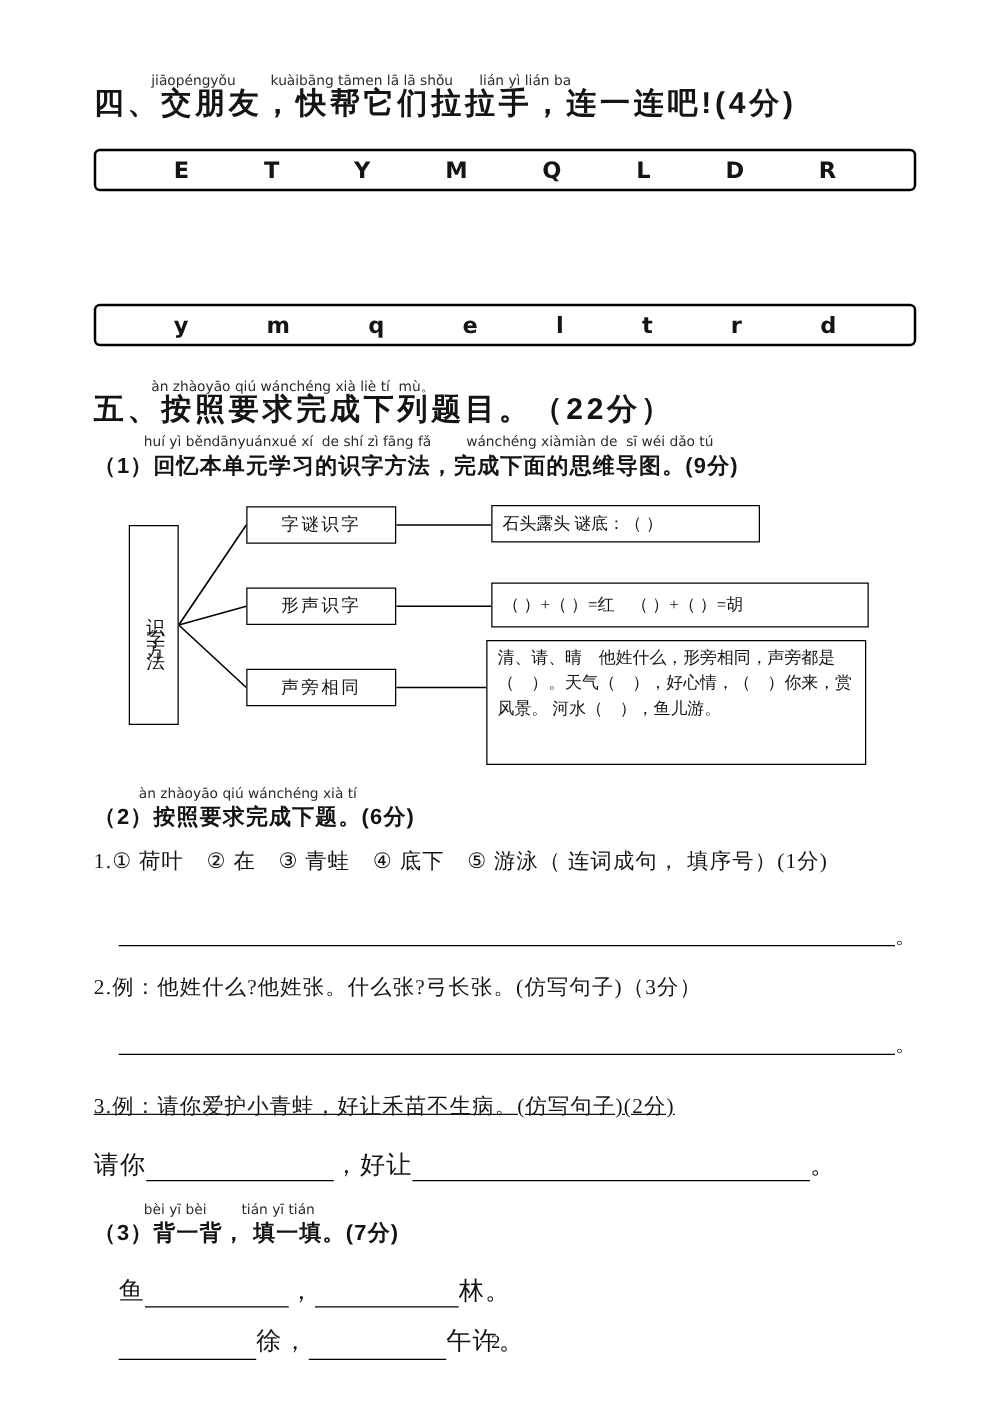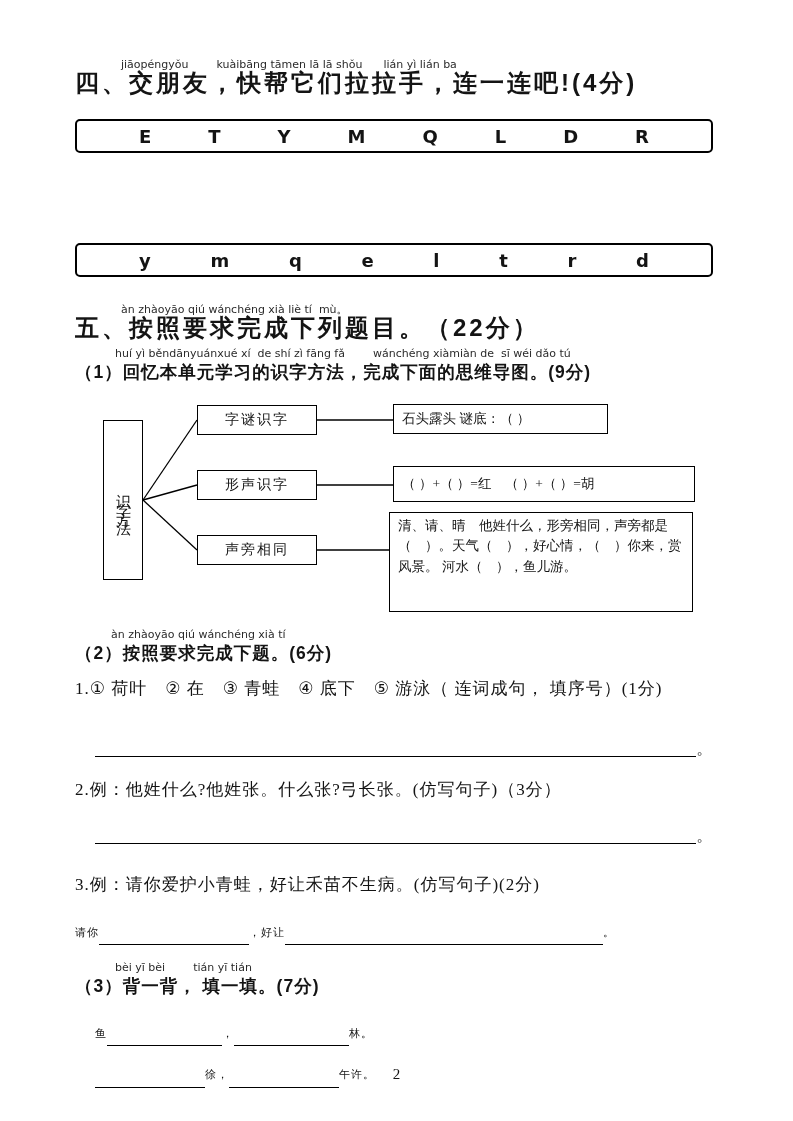--- a/index.html
+++ b/index.html
@@ -1,19 +1,19 @@
 <!DOCTYPE html>
 <html><head>
 <meta charset="utf-8">
 <style>
   * { margin:0; padding:0; box-sizing:border-box; }
   html,body { background:#e8e8e8; }
   body { width:793px; height:1121px; margin:0 auto; position:relative;
          font-family:"Liberation Serif","DejaVu Sans",serif; color:#141414; }
-  .sheet { position:absolute; inset:0; background:#ffffff; padding:58px 80px 0 75px; overflow:hidden; }
+  .sheet { position:absolute; inset:0; background:#ffffff; padding:58px 60px 0 75px; overflow:hidden; }
 
   .pinyin { font-family:"DejaVu Sans",sans-serif; font-size:11px; color:#2a2a2a;
             white-space:pre; line-height:13px; }
   .h-major { font-family:"Liberation Sans","DejaVu Sans",sans-serif; font-size:24px;
              font-weight:bold; letter-spacing:3px; line-height:24px; }
   .h-sub   { font-family:"Liberation Sans","DejaVu Sans",sans-serif; font-size:17.5px;
              font-weight:bold; letter-spacing:1px; line-height:24px; }
   .body-line { font-size:17px; line-height:24px; letter-spacing:1px; }
 
   .letter-box { border:2.5px solid #000; border-radius:5px; height:34px;
@@ -36,31 +36,31 @@
   .mm-leaf { font-size:13.5px; line-height:1.5; padding:3px 8px; }
   .mm-l1 { left:318px; top:4px;  width:215px; height:30px; display:flex; align-items:center; }
   .mm-l2 { left:318px; top:66px; width:302px; height:36px; display:flex; align-items:center; }
   .mm-l3 { left:314px; top:112px; width:304px; min-height:100px; }
 
   .blank { display:inline-block; border-bottom:1.5px solid #000; height:22px;
            vertical-align:bottom; }
   .w150 { width:150px; } .w115 { width:115px; } .w110 { width:110px; }
   .answer-line { display:flex; align-items:flex-end; margin-left:20px; font-size:17px; }
   .answer-line .grow { flex:1; margin-bottom:3px; }
-  .fill-line { font-size:11px; line-height:26px; letter-spacing:1px; }
+  .fill-line { font-size:20px; line-height:26px; letter-spacing:1px; }
   .indent { margin-left:20px; }
 
   .mt-q5  { margin-top:26px; }
   .mt-p1p { margin-top:7px;  margin-left:40px; }
   .mt-p2p { margin-top:8px;  margin-left:36px; }
   .mt-i1  { margin-top:12px; }
   .mt-a1  { margin-top:34px; }
   .mt-i2  { margin-top:18px; }
   .mt-a2  { margin-top:20px; }
-  .mt-i3  { margin-top:26px; }
+  .mt-i3  { margin-top:26px;text-decoration:underline; }
   .mt-f3  { margin-top:22px; }
   .mt-p3p { margin-top:16px; margin-left:40px; }
   .mt-l1  { margin-top:22px; }
   .mt-l2  { margin-top:16px;font-family:Liberation Mono, monospace; }
   .ml-q4  { margin-left:46px; }
   .ml-q5  { margin-left:46px; }
 
   .page-num { position:absolute; left:0; right:0; bottom:38px; text-align:center;
               font-size:15px; font-family:"Liberation Serif",serif; }
 </style>

